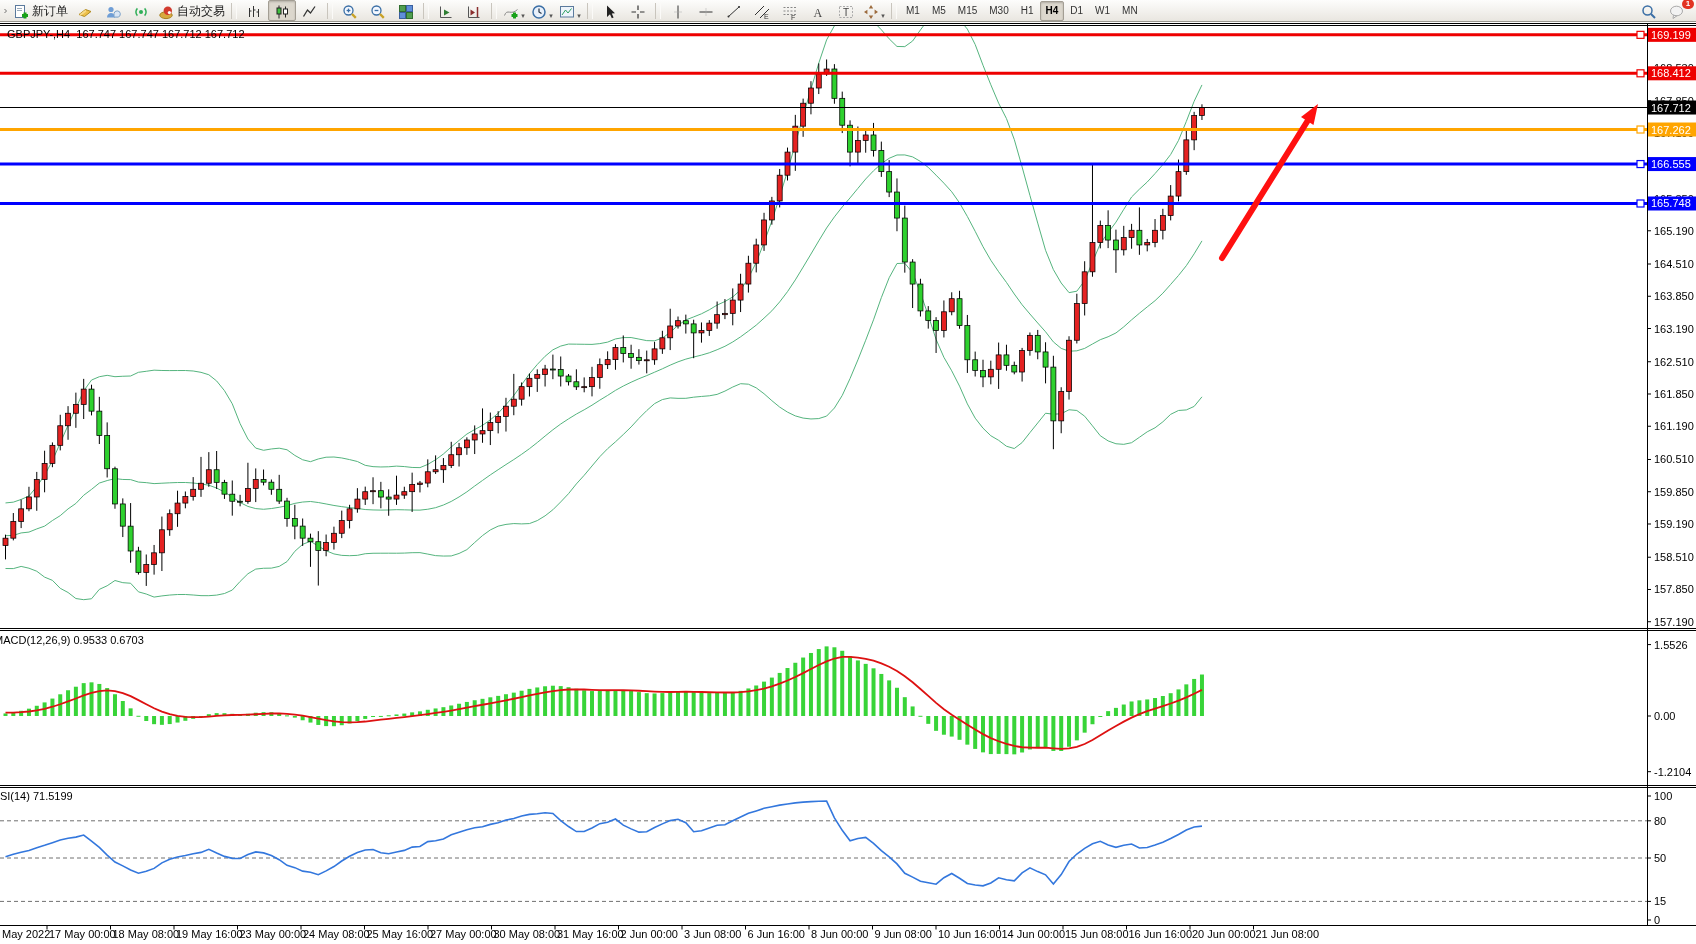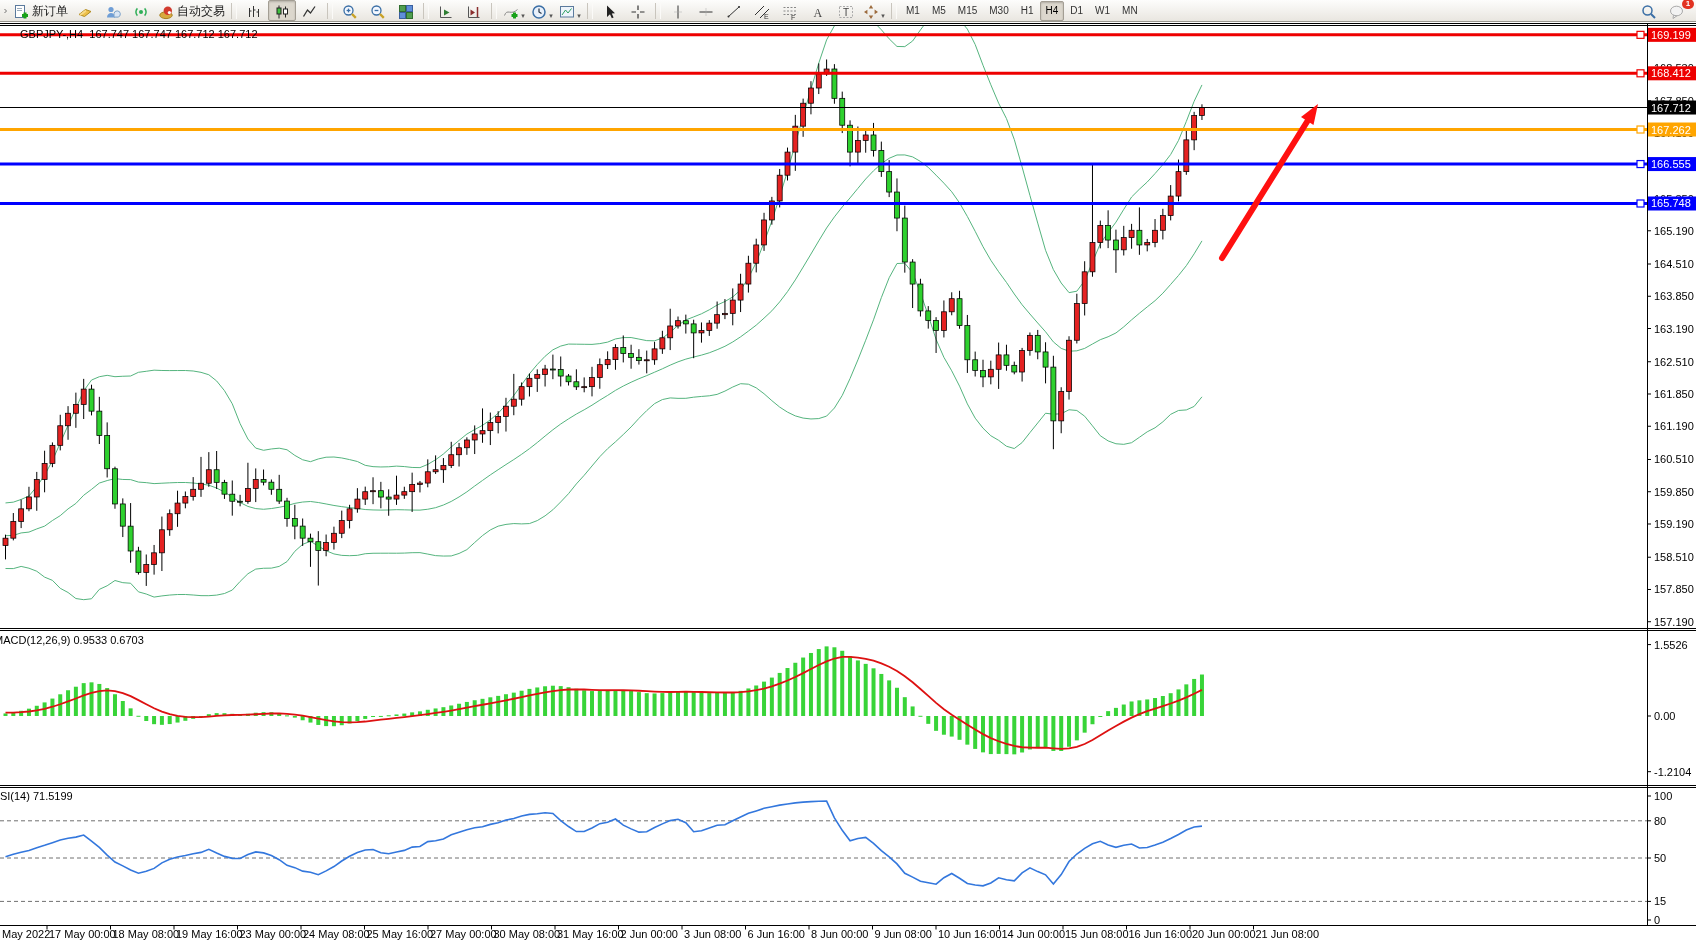--- a/index.html
+++ b/index.html
@@ -12,28 +12,28 @@
   .tb-grip{width:8px;height:16px;display:flex;align-items:center;justify-content:center;flex:0 0 auto;}
   .tb-btn{position:relative;height:19px;min-width:22px;display:flex;align-items:flex-end;justify-content:center;
     padding:0 2px;border:1px solid transparent;border-radius:2px;flex:0 0 auto;}
   .tb-btn.pressed{background:#dcd7cd;border-color:#a39e94;box-shadow:inset 0 1px 2px rgba(0,0,0,.18);}
   .tb-icon{width:16px;height:16px;display:block;}
   .tb-label{font-size:12px;color:#1a1a1a;margin-left:3px;white-space:nowrap;}
   .tb-dd{font-size:7px;color:#555;margin-left:2px;}
   .tb-sep{width:4px;height:16px;border-left:1px solid #c9c5bd;border-right:1px solid #fbfaf8;margin:0 3px;flex:0 0 auto;}
   .tf-btn{height:18px;display:flex;align-items:center;padding:0 5px;font-size:10px;color:#333;
     border:1px solid transparent;border-radius:2px;flex:0 0 auto;}
-  .tf-btn.pressed{background:#dcd7cd;border-color:#a39e94;box-shadow:inset 0 1px 2px rgba(0,0,0,.2);color:#000;}
+  .tf-btn.pressed{background:#dcd7cd;border-color:#a39e94;box-shadow:inset 0 1px 2px rgba(0,0,0,.2);color:#000;font-weight:bold;}
   .tb-right{margin-left:auto;display:flex;align-items:center;padding-right:3px;}
   .badge{position:absolute;top:-2px;right:-4px;background:#e23322;color:#fff;border-radius:8px;
     font-size:8px;line-height:10px;min-width:10px;height:10px;text-align:center;padding:0 1px;font-weight:bold;}
   
   #chart-svg{position:absolute;top:0;left:0;z-index:1;}
   .overlay-label{position:absolute;z-index:3;font-size:11px;color:#000;white-space:pre;pointer-events:none;}
-  #chart-title{top:28px;left:20px;}
+  #chart-title{top:28px;left:7px;}
   #macd-label{top:634px;left:-6px;}
   #rsi-label{top:790px;left:-8px;}
 </style>
 </head>
 <body>
 
 <div id="app">
   <div id="toolbar">
     <div class="tb-grip">
       <svg class="tb-icon" viewBox="0 0 16 16">

